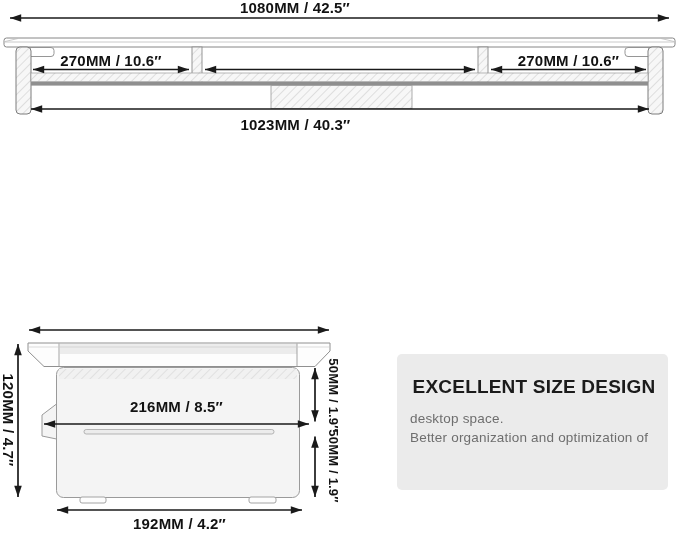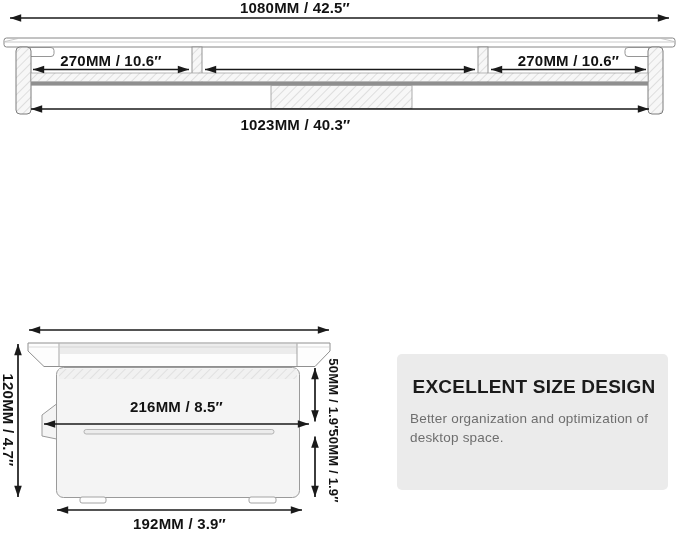--- a/index.html
+++ b/index.html
@@ -125,22 +125,22 @@
     <line x1="315" y1="78" x2="315" y2="131.5" stroke="#1a1a1a" stroke-width="1.7" marker-start="url(#a2)" marker-end="url(#a2)"></line>
     <line x1="315" y1="146.5" x2="315" y2="207" stroke="#1a1a1a" stroke-width="1.7" marker-start="url(#a2)" marker-end="url(#a2)"></line>
 
     <line x1="57" y1="220" x2="302" y2="220" stroke="#1a1a1a" stroke-width="1.7" marker-start="url(#a2)" marker-end="url(#a2)"></line>
   </svg>
 
   <div class="dim-label rot" style="left:8px;top:130px;">120MM / 4.7″</div>
   <div class="dim-label" style="left:44px;top:109px;width:265px;">216MM / 8.5″</div>
   <div class="dim-label rot small" style="left:333px;top:105px;">50MM / 1.9″</div>
   <div class="dim-label rot small" style="left:333px;top:176px;">50MM / 1.9″</div>
-  <div class="dim-label" style="left:57px;top:226px;width:245px;">192MM / 3.9″</div>
+  <div class="dim-label" style="left:57px;top:226px;width:245px;">192MM / 4.2″</div>
 </div>
 
 <aside id="info-card">
   <div class="card-title">EXCELLENT SIZE DESIGN</div>
   <div class="card-body">
+    <div class="card-line">desktop space.</div>
     <div class="card-line">Better organization and optimization of</div>
-    <div class="card-line">desktop space.</div>
   </div>
 </aside>
 
 </body></html>

